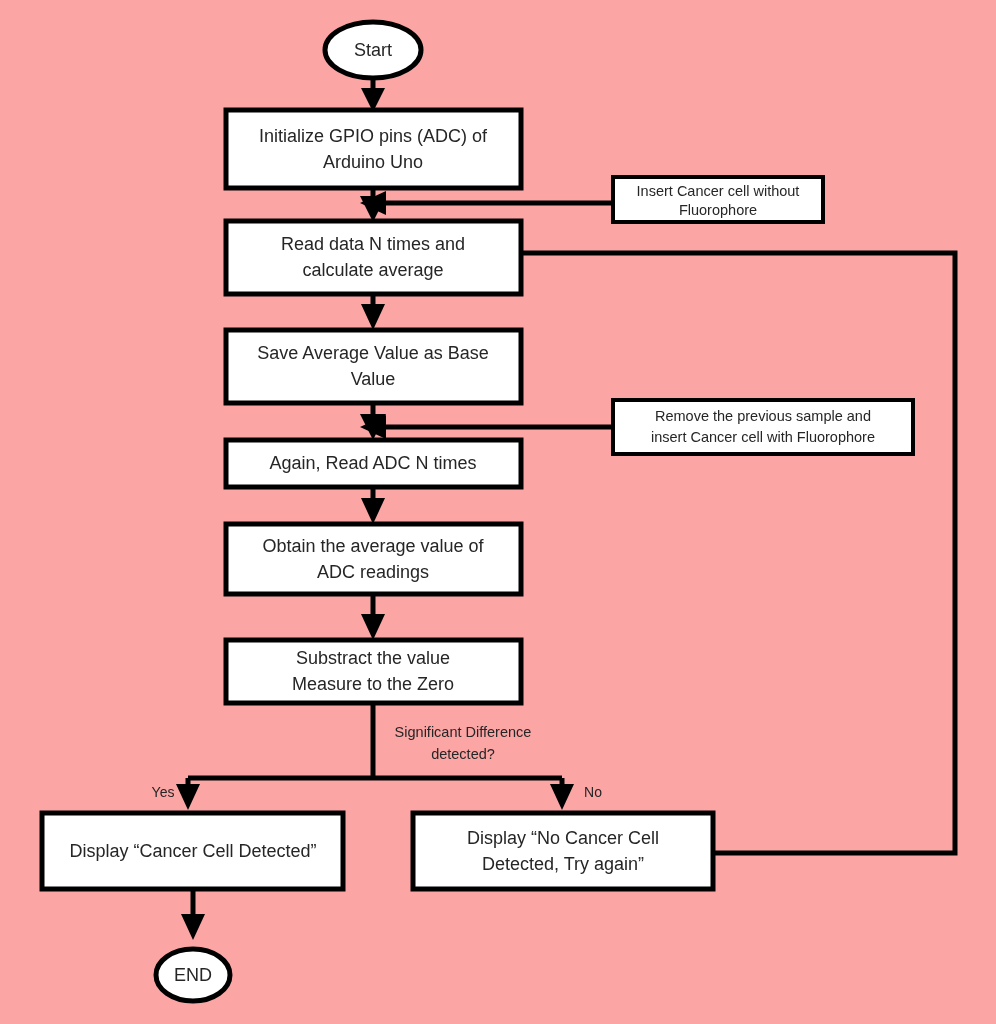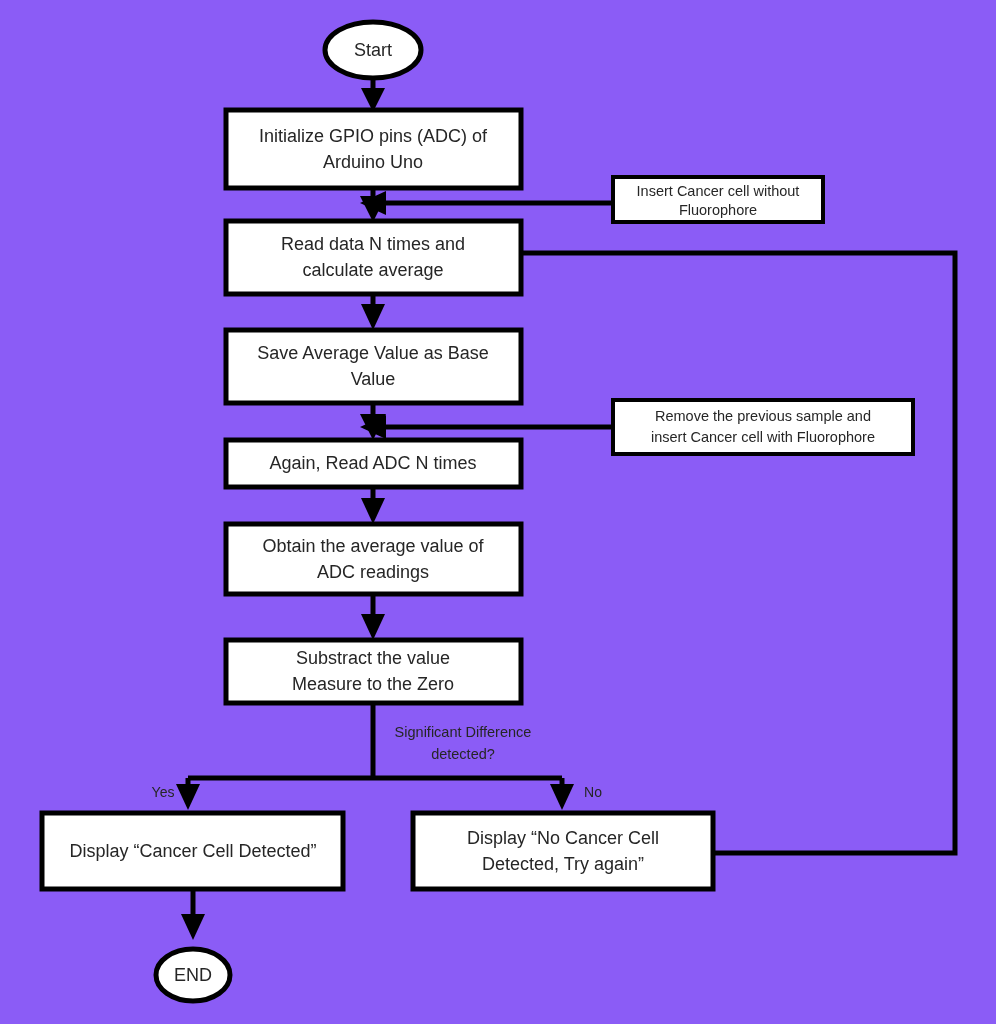--- a/index.html
+++ b/index.html
@@ -10,21 +10,21 @@
   body {
     width: 996px;
     height: 1024px;
     font-family: "Liberation Sans", sans-serif;
     overflow: hidden;
   }
   #flowchart-root {
     position: relative;
     width: 996px;
     height: 1024px;
-    background: #8b5cf6;
+    background: #fca5a5;
     text-decoration: underline;
   }
   svg.chart-svg {
     position: absolute;
     top: 0;
     left: 0;
     width: 996px;
     height: 1024px;
   }
   .node-shape {

